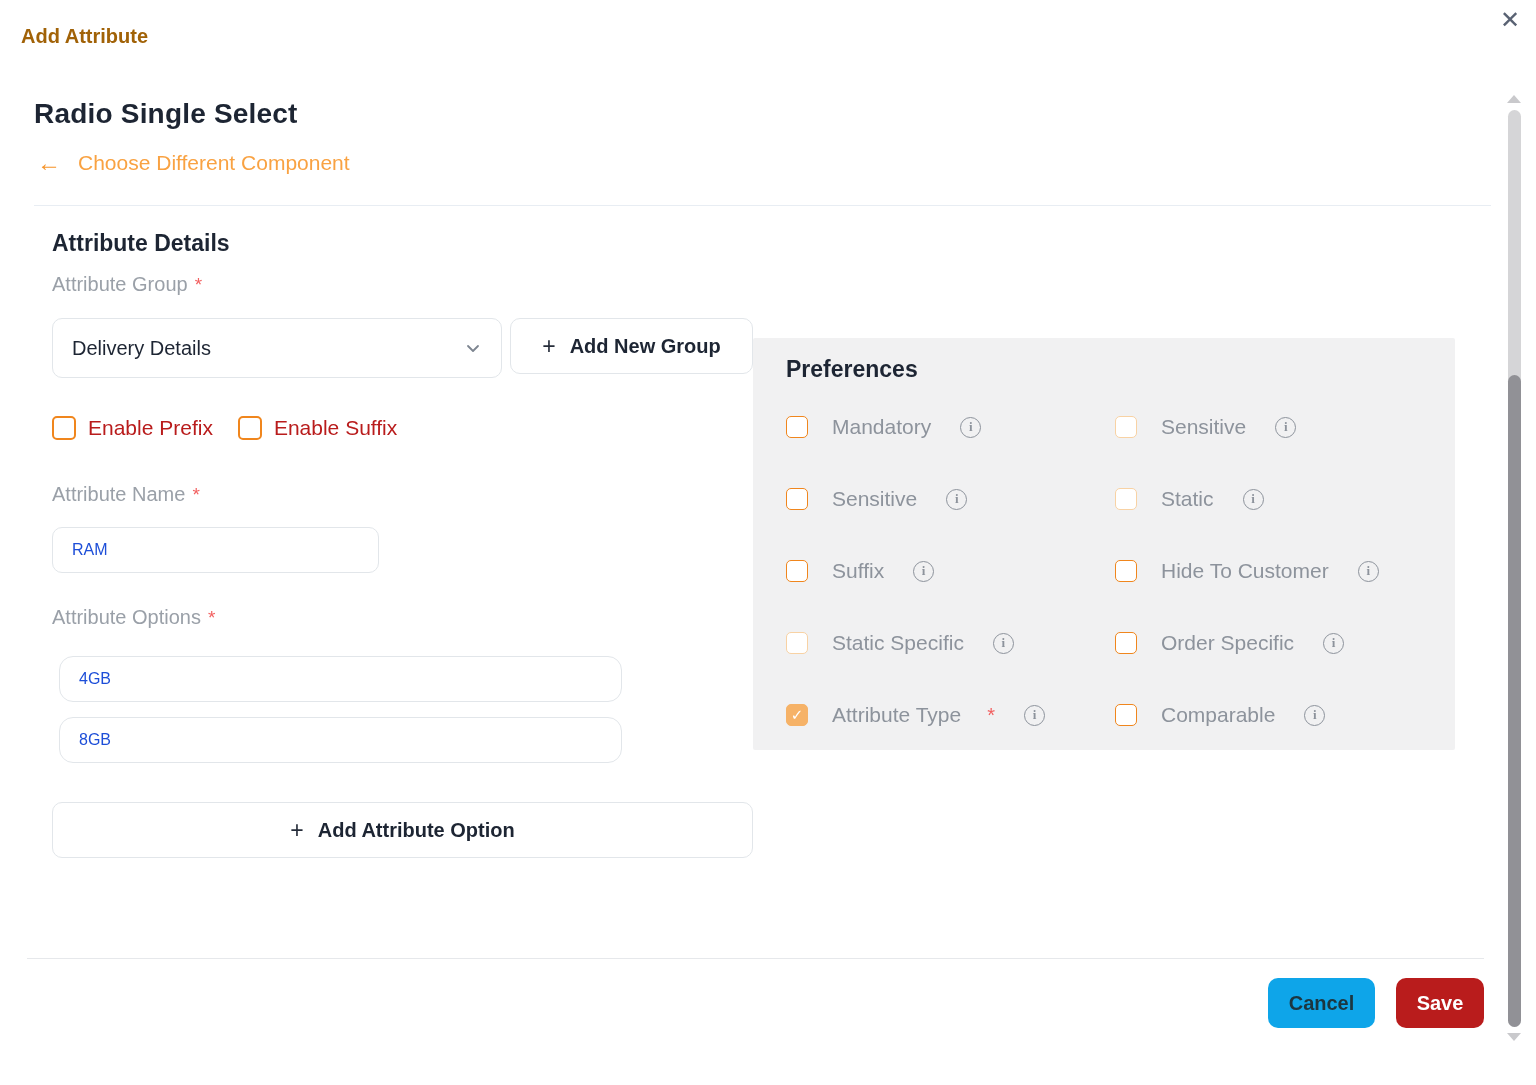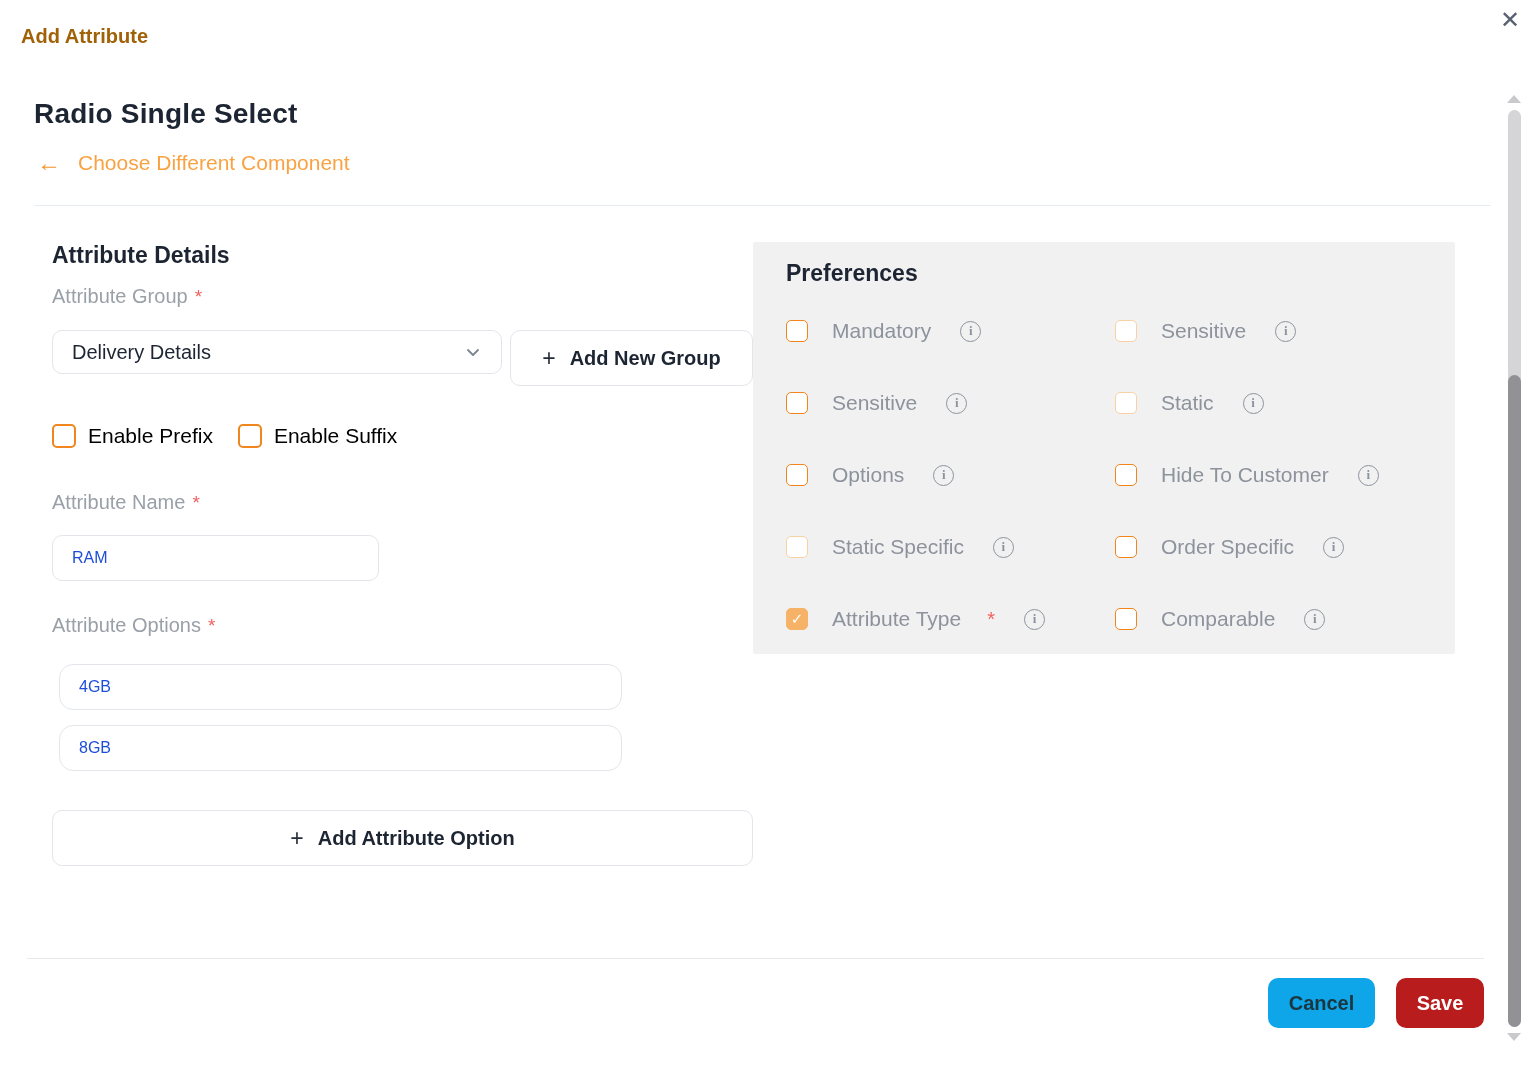--- a/index.html
+++ b/index.html
@@ -27,51 +27,51 @@
     font-size: 28px; font-weight: 700; color: #1d2533; letter-spacing: .2px;
   }
   .back-link {
     margin-top: 21px; margin-left: 3px;
     display: inline-flex; align-items: center; gap: 17px;
     font-size: 21px; color: #f9a242; cursor: pointer;
   }
   .back-arrow { font-size: 24px; line-height: 20px; color: #f6952b; }
   .top-divider { margin-top: 30px; border: none; border-top: 1px solid #e8edf3; }
   
-  .main { display: flex; margin-top: 36px; align-items: flex-start; }
+  .main { display: flex; margin-top: 24px; align-items: center; }
   .left-col { width: 719px; padding-left: 18px; }
   .section-heading { font-size: 23px; font-weight: 700; color: #1d2533; }
   .field-label {
     margin-top: 16px; font-size: 20px; color: #9aa0a8;
     display: flex; gap: 7px; align-items: baseline;
   }
   .req { color: #f26060; font-size: 19px; }
   .group-row { margin-top: 22px; display: flex; gap: 8px; }
   .select-box {
-    width: 450px; height: 44px; border: 1px solid #e2e6ea; border-radius: 10px;
+    width: 450px; height: 60px; border: 1px solid #e2e6ea; border-radius: 10px;
     background: #fff; display: flex; align-items: center; justify-content: space-between;
     padding: 16px 19px; font-size: 20px; color: #1d2533; cursor: pointer;
   }
   .chevron { color: #7d8590; display: flex; }
   .btn-outline {
     height: 56px; border: 1px solid #e2e6ea; border-radius: 10px; background: #fff;
     display: flex; align-items: center; justify-content: center; gap: 14px;
     font-size: 20px; font-weight: 600; color: #1d2533; cursor: pointer;
   }
   .add-group-btn { width: 243px; }
   .plus { font-size: 23px; font-weight: 400; color: #252c39; }
   
   .cb-row { margin-top: 38px; display: flex; gap: 25px; }
   .cb-pair { display: flex; align-items: center; gap: 12px; cursor: pointer; }
   .cb {
     width: 24px; height: 24px; border: 2px solid #f0861d; border-radius: 5px;
     background: #fff; flex: 0 0 auto;
     display: flex; align-items: center; justify-content: center;
   }
-  .cb-label { font-size: 21px; color: #000000; }
+  .cb-label { font-size: 21px; color: #b91c1c; }
   
   .text-input {
     display: block; height: 46px; border: 1px solid #e2e6ea; border-radius: 10px;
     padding: 0 19px; font-size: 16px; color: #1d4ed8;
     font-family: "Liberation Sans", sans-serif; background: #fff; outline: none;
   }
   .name-input { margin-top: 21px; width: 327px; }
   .option-input { width: 563px; border-radius: 14px; margin-left: 7px; }
   .opt-1 { margin-top: 27px; }
   .opt-2 { margin-top: 15px; }
@@ -224,21 +224,21 @@
           <span class="pref-label">Sensitive</span>
           <span class="info-icon">i</span>
         </div>
         <div class="pref-item">
           <span class="cb" data-state="disabled"></span>
           <span class="pref-label">Static</span>
           <span class="info-icon">i</span>
         </div>
         <div class="pref-item">
           <span class="cb" data-state="unchecked"></span>
-          <span class="pref-label">Options</span>
+          <span class="pref-label">Suffix</span>
           <span class="info-icon">i</span>
         </div>
         <div class="pref-item">
           <span class="cb" data-state="unchecked"></span>
           <span class="pref-label">Hide To Customer</span>
           <span class="info-icon">i</span>
         </div>
         <div class="pref-item">
           <span class="cb" data-state="disabled"></span>
           <span class="pref-label">Static Specific</span>

